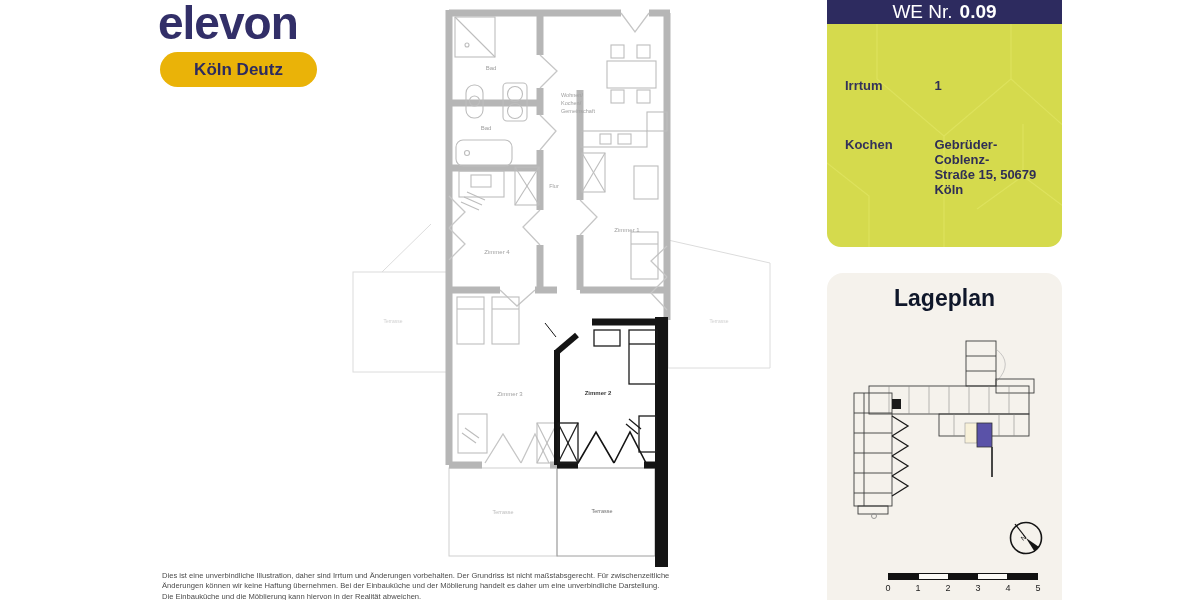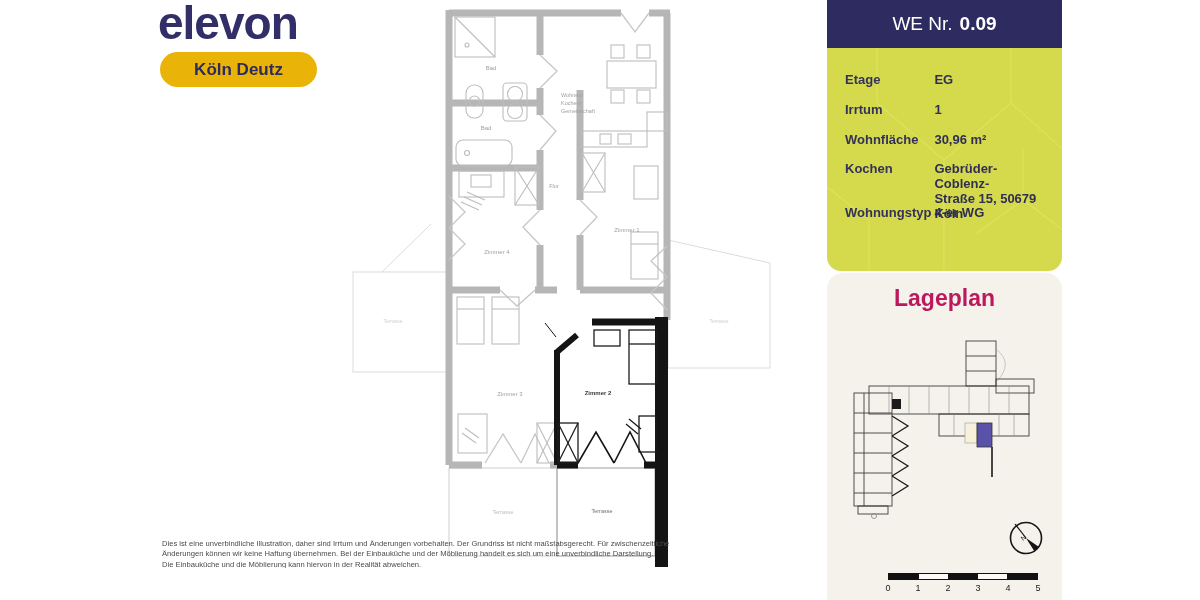--- a/index.html
+++ b/index.html
@@ -8,48 +8,48 @@
   .canvas { position:absolute; left:0; top:0; width:1200px; height:600px; background:#ffffff; overflow:hidden;text-decoration:underline; }
 
   
   .logo { position:absolute; left:158px; top:-4px; font-size:46px; font-weight:800; letter-spacing:-1px; color:#322f68; }
   .pill { position:absolute; left:160px; top:52px; width:157px; height:35px; border-radius:18px;
           background:#eab308; color:#2d2b5f; font-size:17px; font-weight:700;
           display:flex; align-items:center; justify-content:center; }
 
   
   .panel { position:absolute; left:827px; top:0; width:235px; }
-  .panel-header { height:48px; background:#2d2b5f; color:#ffffff; display:flex; align-items:center; justify-content:center;
+  .panel-header { height:24px; background:#2d2b5f; color:#ffffff; display:flex; align-items:center; justify-content:center;
                   font-size:19px; }
   .panel-header .np { font-weight:400; margin-right:7px; }
   .panel-header .nn { font-weight:800; }
   .panel-body { position:relative; height:223px; background:#d5da4d; border-radius:0 0 14px 14px; overflow:hidden; }
   .pattern { position:absolute; left:0; top:0; width:100%; height:100%; }
   .row { position:absolute; left:18px; width:200px; display:flex; font-size:13px; font-weight:700; color:#33325a; }
   .row .lab { width:97px; }
   .row .val { width:120px; line-height:15px; color:#2f2e55; }
 
   
   .card { position:absolute; left:827px; top:273px; width:235px; height:345px; background:#f5f2ec; border-radius:16px; }
-  .card-title { text-align:center; margin-top:12px; font-size:23px; font-weight:800; color:#be185d; }
+  .card-title { text-align:center; margin-top:12px; font-size:23px; font-weight:800; color:#0f172a; }
   .siteplan { position:absolute; left:17px; top:58px; width:200px; height:188px; }
   .compass { position:absolute; left:178px; top:244px; width:42px; height:42px; }
   .scalebar { position:absolute; left:61px; top:300px; width:150px; height:7px; display:flex; border:1px solid #111; }
   .scalebar .seg { flex:1; }
   .seg.b { background:#111; }
   .seg.w { background:#fbfaf6; border-left:1px solid #111; border-right:1px solid #111; }
   .ticklabels { position:absolute; top:310px; left:0; width:235px; height:12px; font-size:9px; color:#222; }
   .ticklabels span { position:absolute; transform:translateX(-50%); }
 
   
   .floorplan { position:absolute; left:345px; top:0; width:435px; height:570px; }
   .fp-label { font-family:"Liberation Sans", sans-serif; }
 
   
-  .disclaimer { position:absolute; left:162px; top:539px; width:650px; height:29px; overflow:hidden;
+  .disclaimer { position:absolute; left:162px; top:571px; width:650px; height:29px; overflow:hidden;
                 font-size:7.6px; line-height:10.3px; color:#4b4b4b; }
 </style>
 </head>
 <body>
 
 <div class="canvas">
 
   <div class="logo">elevon</div>
   <div class="pill">Köln Deutz</div>
 
@@ -192,40 +192,28 @@
       <svg class="pattern" viewBox="0 0 235 223">
         <g stroke="#dee35f" stroke-width="1.2" fill="none" opacity="0.9">
           <polyline points="50,-5 50,55 117,112 117,228"></polyline>
           <polyline points="117,112 184,55 184,-5"></polyline>
           <polyline points="184,55 240,105"></polyline>
           <polyline points="-5,135 42,172 42,228"></polyline>
           <polyline points="150,185 196,152 196,100"></polyline>
           <polyline points="196,152 240,185"></polyline>
         </g>
       </svg>
-      <div class="row" style="top:24px">
-        <span class="lab">Etage</span>
-        <span class="val">EG</span>
-      </div>
       <div class="row" style="top:54px">
         <span class="lab">Irrtum</span>
         <span class="val">1</span>
-      </div>
-      <div class="row" style="top:84px">
-        <span class="lab">Wohnfläche</span>
-        <span class="val">30,96 m²</span>
       </div>
       <div class="row" style="top:113px">
         <span class="lab">Kochen</span>
         <span class="val"><span>Gebrüder-Coblenz-</span><br>
           <span>Straße 15, 50679 Köln</span></span>
-      </div>
-      <div class="row" style="top:157px">
-        <span class="lab">Wohnungstyp</span>
-        <span class="val">4-er WG</span>
       </div>
     </div>
   </div>
 
   <div class="card">
     <div class="card-title">Lageplan</div>
 
     <svg class="siteplan" viewBox="0 0 200 188">
       <g stroke="#3c3c3c" stroke-width="0.9" fill="none">
         <rect x="122" y="10" width="30" height="45"></rect>
@@ -290,17 +278,17 @@
       <span style="left:91px">1</span>
       <span style="left:121px">2</span>
       <span style="left:151px">3</span>
       <span style="left:181px">4</span>
       <span style="left:211px">5</span>
     </div>
   </div>
 
   <div class="disclaimer">
     <div>Dies ist eine unverbindliche Illustration, daher sind Irrtum und Änderungen vorbehalten. Der Grundriss ist nicht maßstabsgerecht. Für zwischenzeitliche</div>
-    <div>Änderungen können wir keine Haftung übernehmen. Bei der Einbauküche und der Möblierung handelt es sich um eine unverbindliche Darstellung.</div>
+    <div>Änderungen können wir keine Haftung übernehmen. Bei der Einbauküche und der Möblierung handelt es daher um eine unverbindliche Darstellung.</div>
     <div>Die Einbauküche und die Möblierung kann hiervon in der Realität abweichen.</div>
   </div>
 
 </div>
 
 </body></html>

